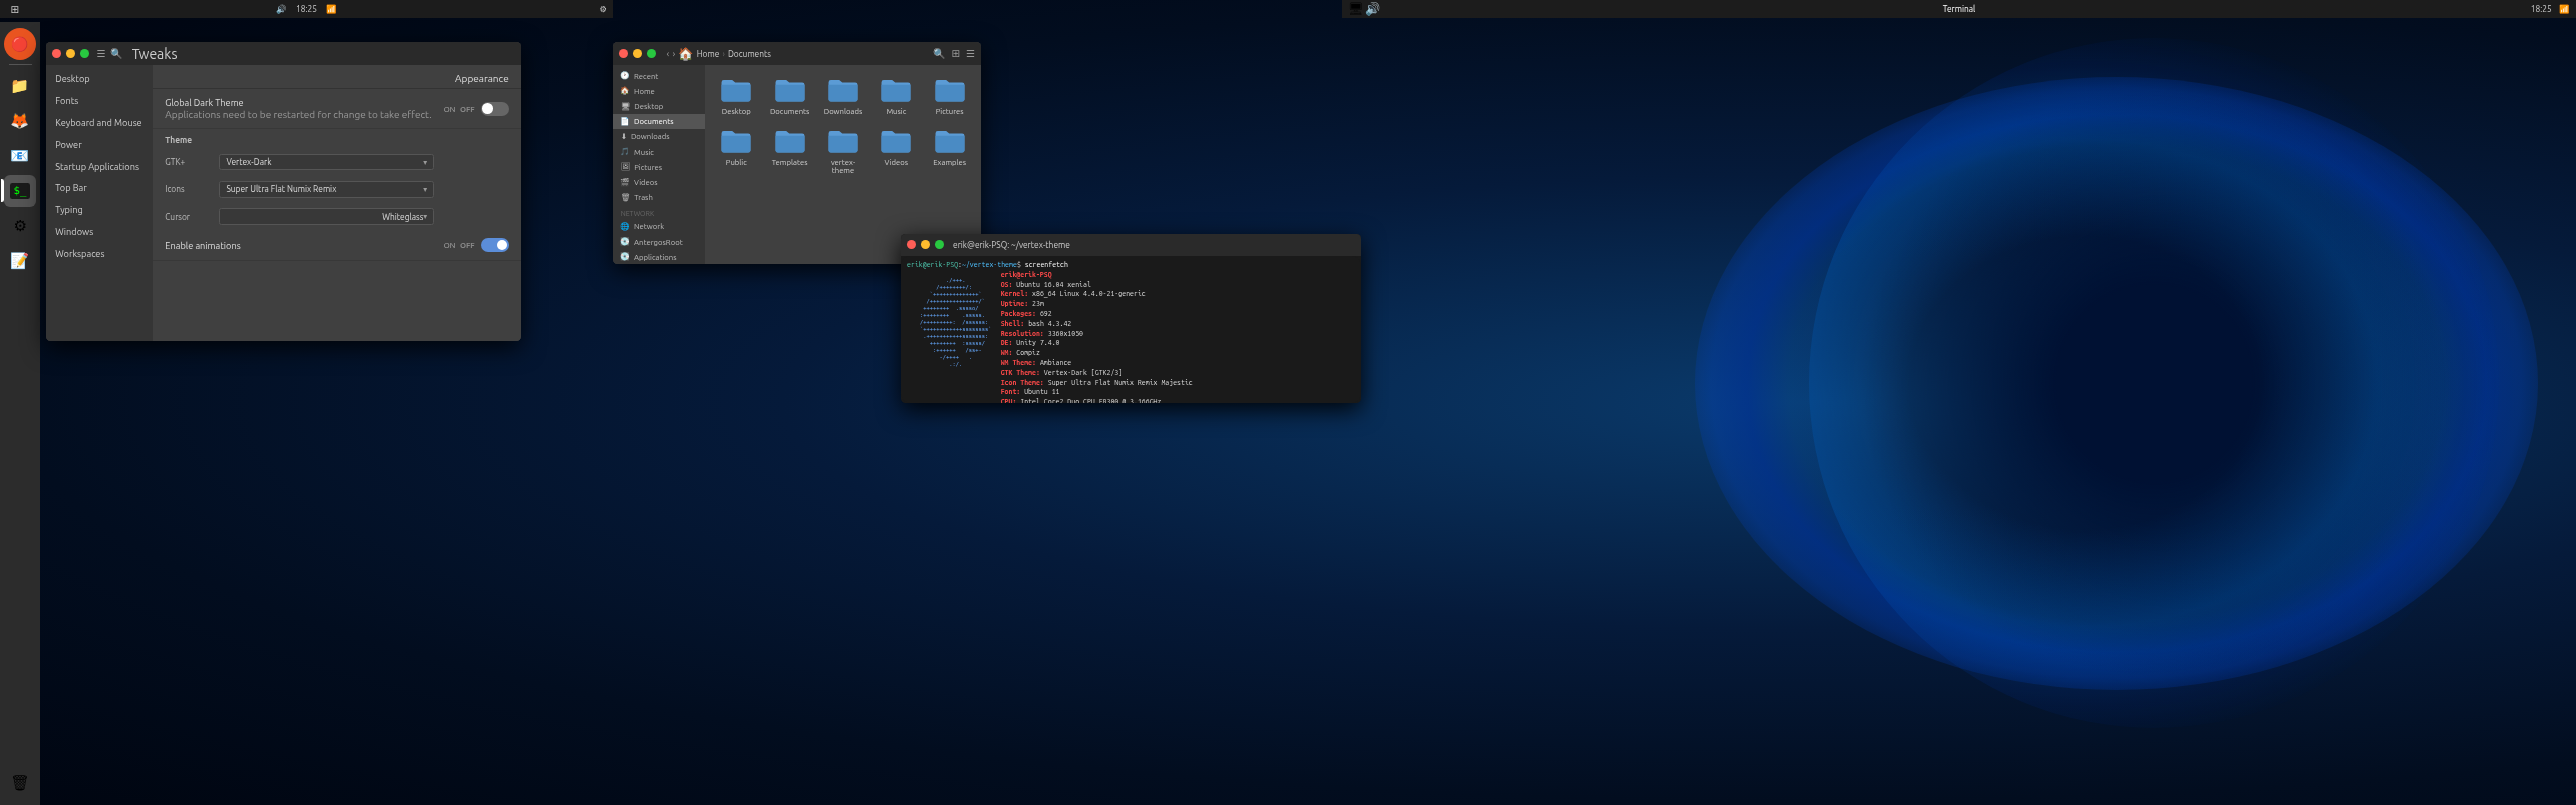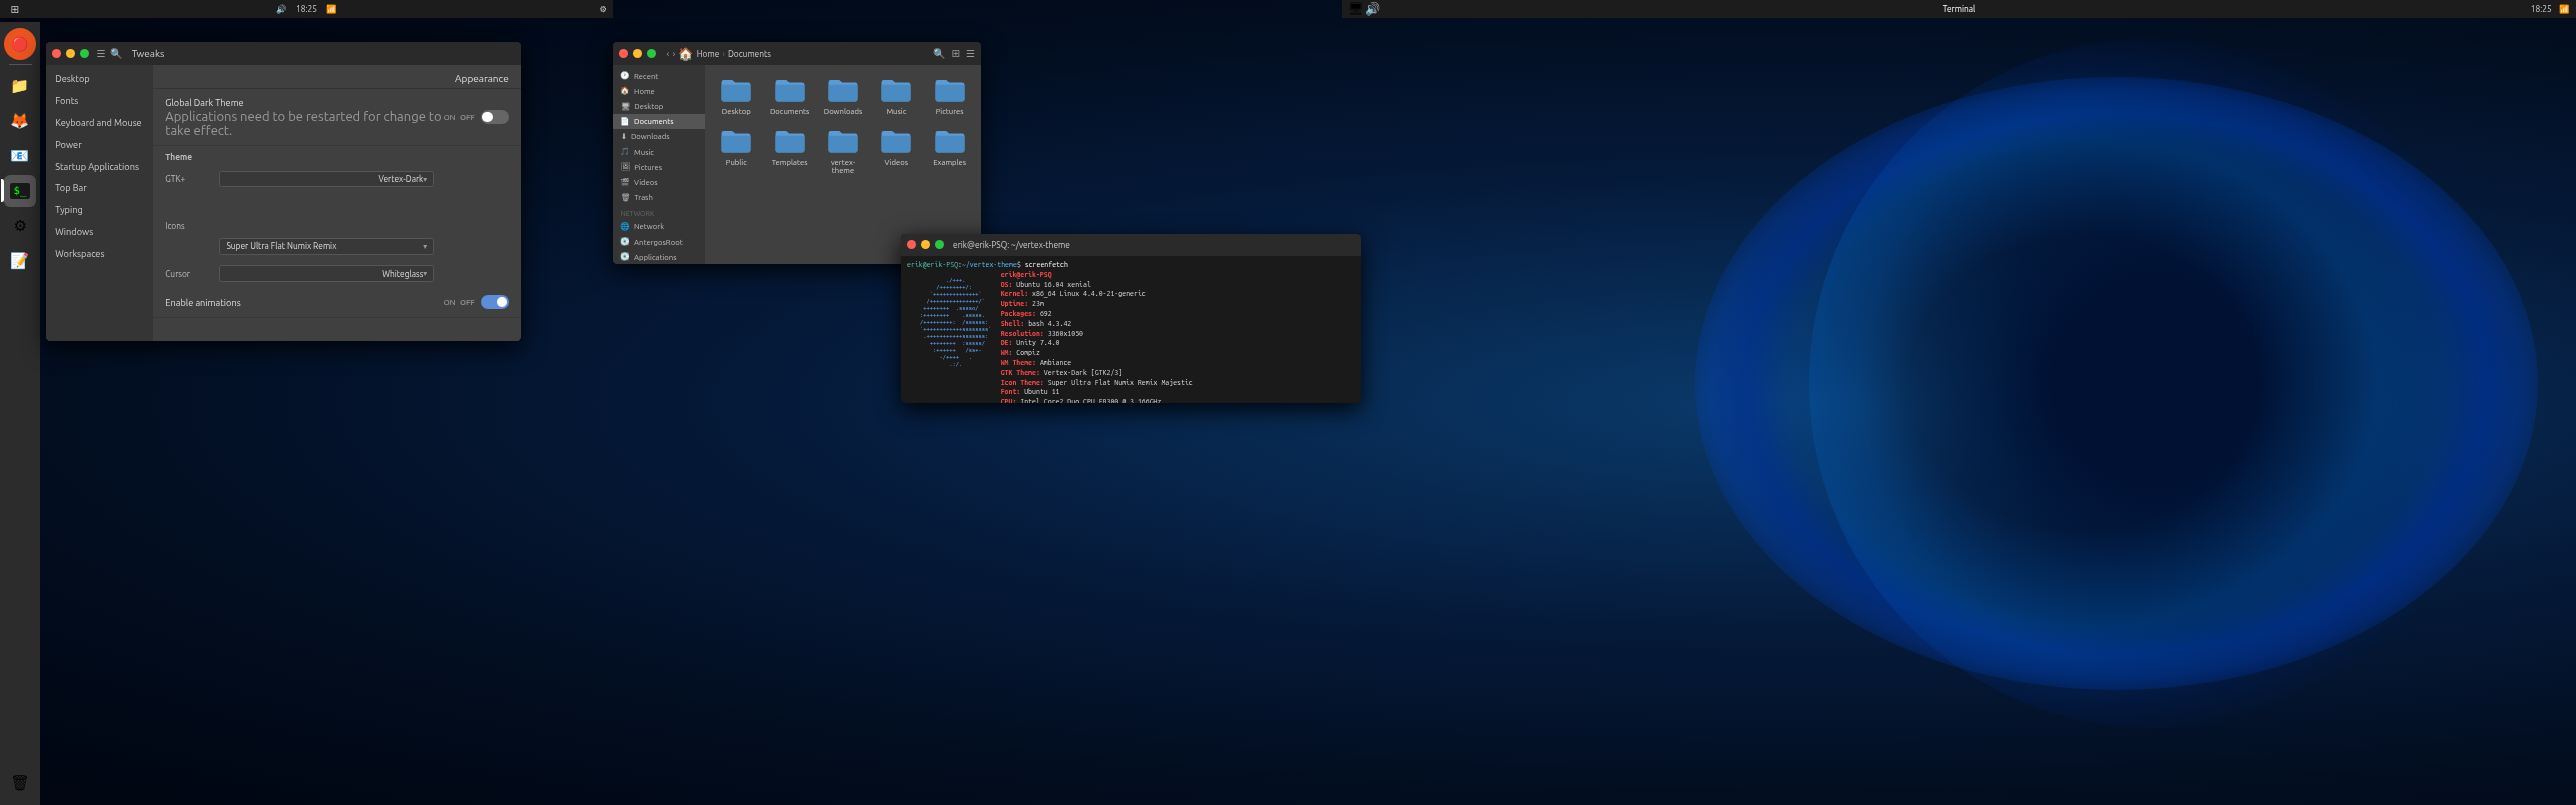--- a/index.html
+++ b/index.html
@@ -123,21 +123,21 @@
     .win-btn {
       width: 9.2px;
       height: 9.2px;
       border-radius: 50%;
     }
     .win-btn.close { background: #ff5f57; }
     .win-btn.minimize { background: #febc2e; }
     .win-btn.maximize { background: #28c840; }
     .titlebar-title {
       color: #ccc;
-      font-size: 10px;
+      font-size: 14px;
       margin-left: 4.6px;
     }
     .titlebar-actions {
       display: flex;
       align-items: center;
       gap: 4.6px;
       margin-left: 3.1px;
     }
     .titlebar-actions span {
       color: #999;
@@ -183,21 +183,21 @@
       border-bottom: 0.8px solid #383838;
     }
     .tweaks-setting-label {
       flex: 1;
     }
     .tweaks-setting-label .label-title {
       font-size: 9.2px;
       color: #ddd;
     }
     .tweaks-setting-label .label-desc {
-      font-size: 13px;
+      font-size: 10px;
       color: #999;
       margin-top: 1.5px;
     }
     .on-off {
       display: flex;
       gap: 4.6px;
       font-size: 7.7px;
     }
     .on-off .on { color: #aaa; }
     .on-off .off { color: #888; font-weight: bold; }
@@ -564,29 +564,29 @@
         </div>
         <div class="toggle-switch off" style="margin-left:6.1px;">
           <div class="toggle-knob"></div>
         </div>
       </div>
 
       <div style="padding:6.1px 12.3px 3.1px; font-size:8.4px; color:#bbb; font-weight:bold;">Theme</div>
 
       <div class="tweaks-theme-row">
         <div class="tweaks-theme-label">GTK+</div>
-        <div class="tweaks-theme-value" style="border:0.8px solid #555; border-radius:2.3px; padding:2.3px 6.1px; background:#383838; max-width:215px;justify-content:flex-end;">
+        <div class="tweaks-theme-value" style="border:0.8px solid #555; border-radius:2.3px; padding:2.3px 6.1px; background:#383838; max-width:215px;">
           <span class="tweaks-theme-name">Vertex-Dark</span>
           <span class="dropdown-arrow">▾</span>
         </div>
       </div>
 
       <div class="tweaks-theme-row">
         <div class="tweaks-theme-label">Icons</div>
-        <div class="tweaks-theme-value" style="border:0.8px solid #555; border-radius:2.3px; padding:2.3px 6.1px; background:#383838; max-width:215px;margin-top:40px;">
+        <div class="tweaks-theme-value" style="border:0.8px solid #555; border-radius:2.3px; padding:2.3px 6.1px; background:#383838; max-width:215px;">
           <span class="tweaks-theme-name">Super Ultra Flat Numix Remix</span>
           <span class="dropdown-arrow">▾</span>
         </div>
       </div>
 
       <div class="tweaks-theme-row">
         <div class="tweaks-theme-label">Cursor</div>
         <div class="tweaks-theme-value" style="border:0.8px solid #555; border-radius:2.3px; padding:2.3px 6.1px; background:#383838; max-width:215px;justify-content:flex-end;">
           <span class="tweaks-theme-name">Whiteglass</span>
           <span class="dropdown-arrow">▾</span>

